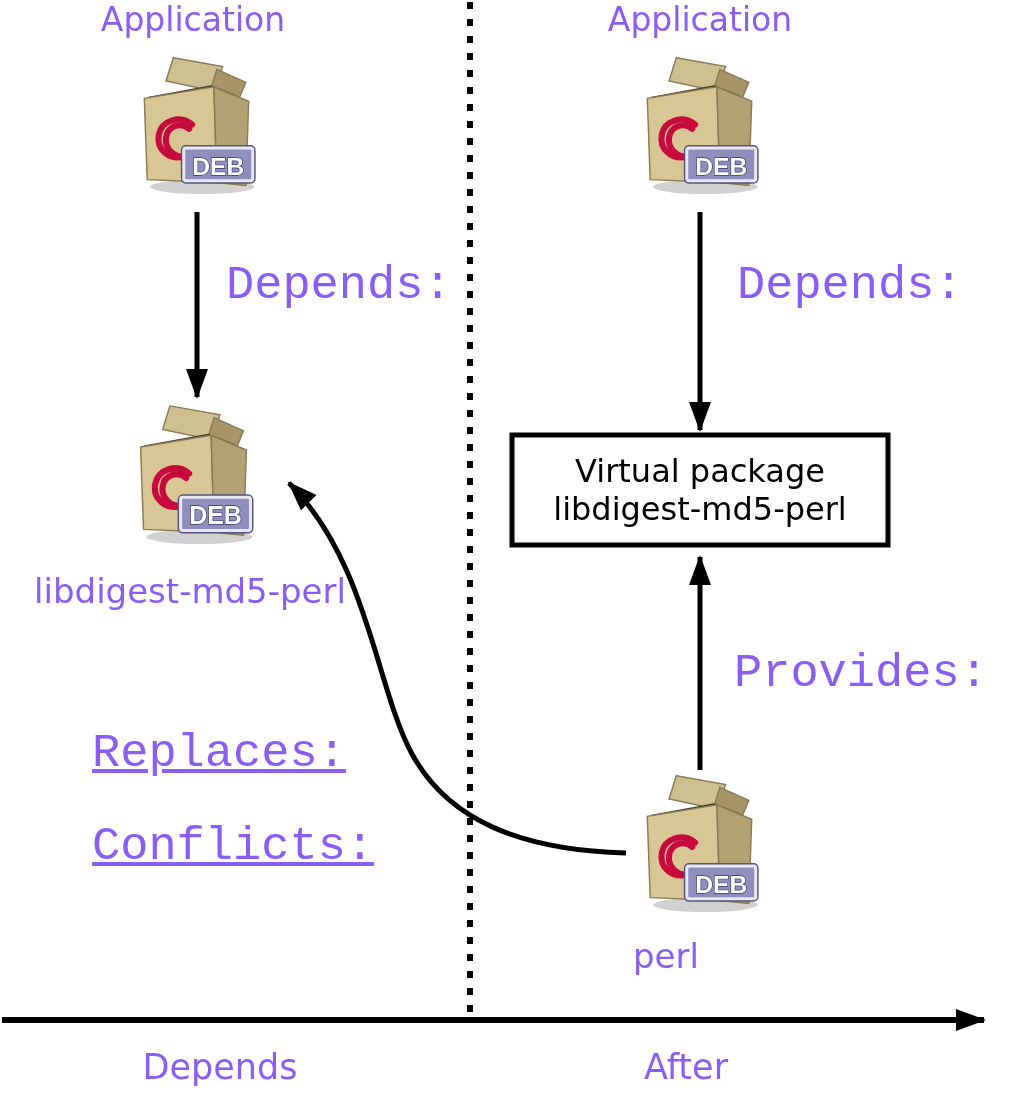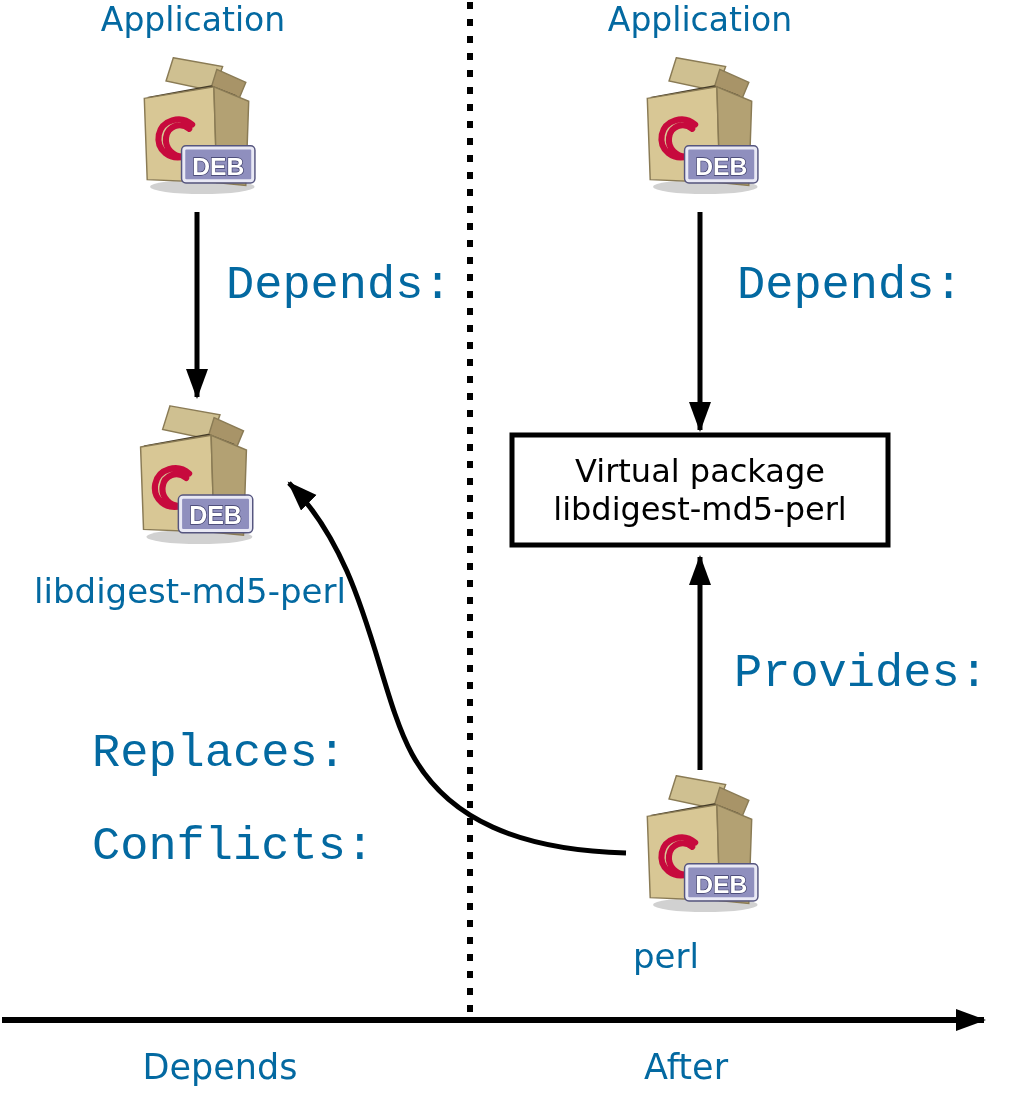--- a/index.html
+++ b/index.html
@@ -14,31 +14,31 @@
     height: 1094px;
     background: #ffffff;
     overflow: hidden;
   }
   .stage svg.layer {
     position: absolute;
     left: 0; top: 0;
   }
   .lbl {
     position: absolute;
-    color: #0369a1;
+    color: #8b5cf6;
     white-space: nowrap;
     line-height: 1.1;
   }
   .sans   { font-family: "DejaVu Sans", "Liberation Sans", sans-serif; }
   .mono   { font-family: "Liberation Mono", "DejaVu Sans Mono", monospace; }
   .center { transform: translateX(-50%); }
   .app-label    { font-size: 33px; top: 2px; }
   .dep-label    { font-size: 47px; top: 260px; }
   .pkg-label    { font-size: 34px; }
-  .rc-label     { font-size: 47px; left: 92px; }
+  .rc-label     { font-size: 47px; left: 92px; text-decoration: underline; }
   .prov-label   { font-size: 47px; left: 734px; top: 648px; }
   .axis-label   { font-size: 35px; top: 1048px; }
   .vbox-text {
     position: absolute;
     left: 512px; top: 435px;
     width: 376px; height: 110px;
     display: flex;
     flex-direction: column;
     align-items: center;
     justify-content: center;

